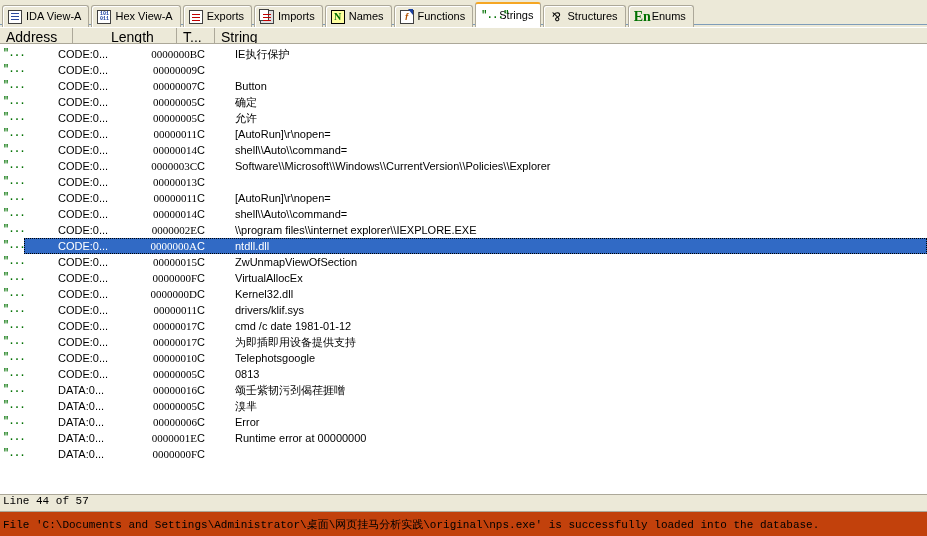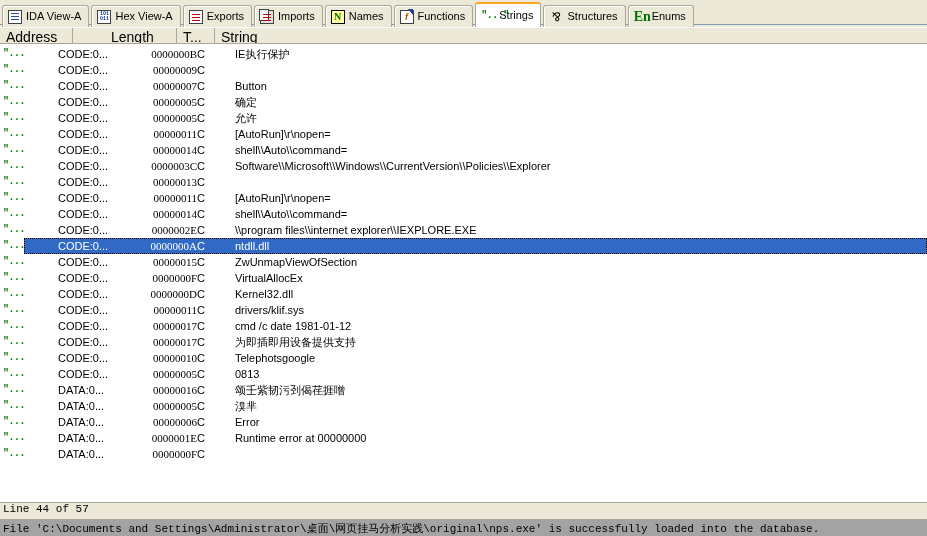--- a/index.html
+++ b/index.html
@@ -292,22 +292,22 @@
     border-top: 1px solid #aca899;
     box-sizing: border-box;
     display: flex;
     align-items: flex-start;
     padding-left: 3px;
     font-family: "Liberation Mono", monospace;
     font-size: 11px;
     color: #000;
   }
   .outputline {
-    height: 17px;
-    background: #a3a3a3;
+    height: 25px;
+    background: #c2410c;
     border-top: 1px solid #aca899;
     box-sizing: border-box;
     display: flex;
     align-items: center;
     padding-left: 3px;
     font-family: "Liberation Mono", monospace;
     font-size: 11px;
     color: #000;
     overflow: hidden;
   }

